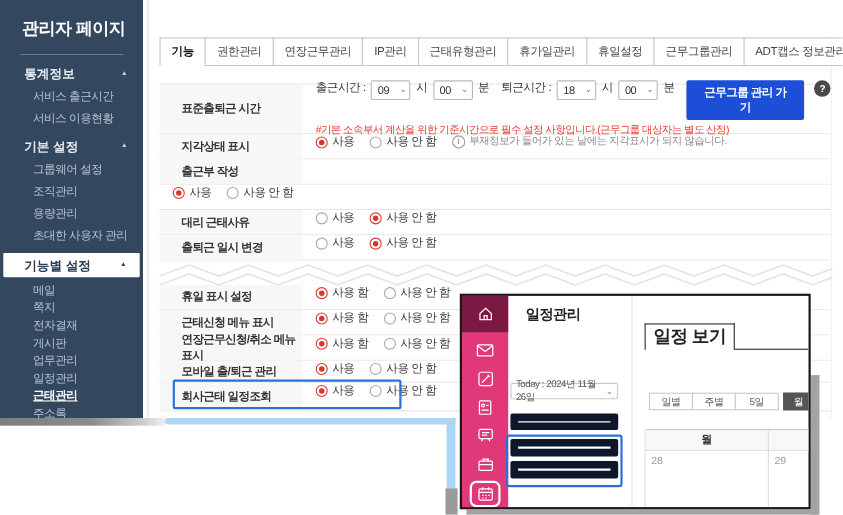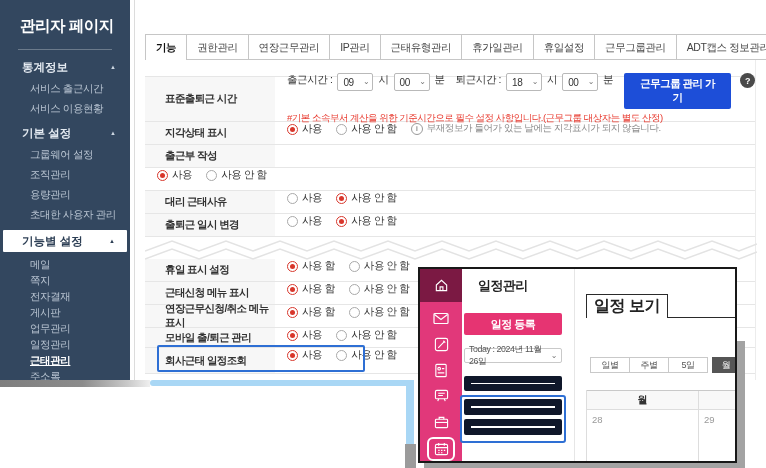--- a/index.html
+++ b/index.html
@@ -381,21 +381,20 @@
               <rect x="1.5" y="2.5" width="13" height="11" rx="1.5"></rect>
               <path d="M5 1 V4 M11 1 V4 M1.5 6 H14.5"></path>
               <path d="M4.5 9 H6 M7.5 9 H9 M10.5 9 H12 M4.5 11.5 H6 M7.5 11.5 H9"></path>
             </svg>
         </div>
       </div>
     </div>
 
     <div class="pleft">
       <div class="ptitle">일정관리</div>
-      <button class="btn-pink">일정 등록</button>
       <div class="today">
         <span>Today : 2024년 11월 26일</span>
           <span class="chev">⌄</span>
       </div>
       <button class="btn-white bw1">전체일정보기</button>
       <div class="pblue-box"></div>
       <button class="btn-white bw2">회사근태일정(전체)</button>
       <button class="btn-white bw3">회사근태일정(소속부서)</button>
     </div>
 

